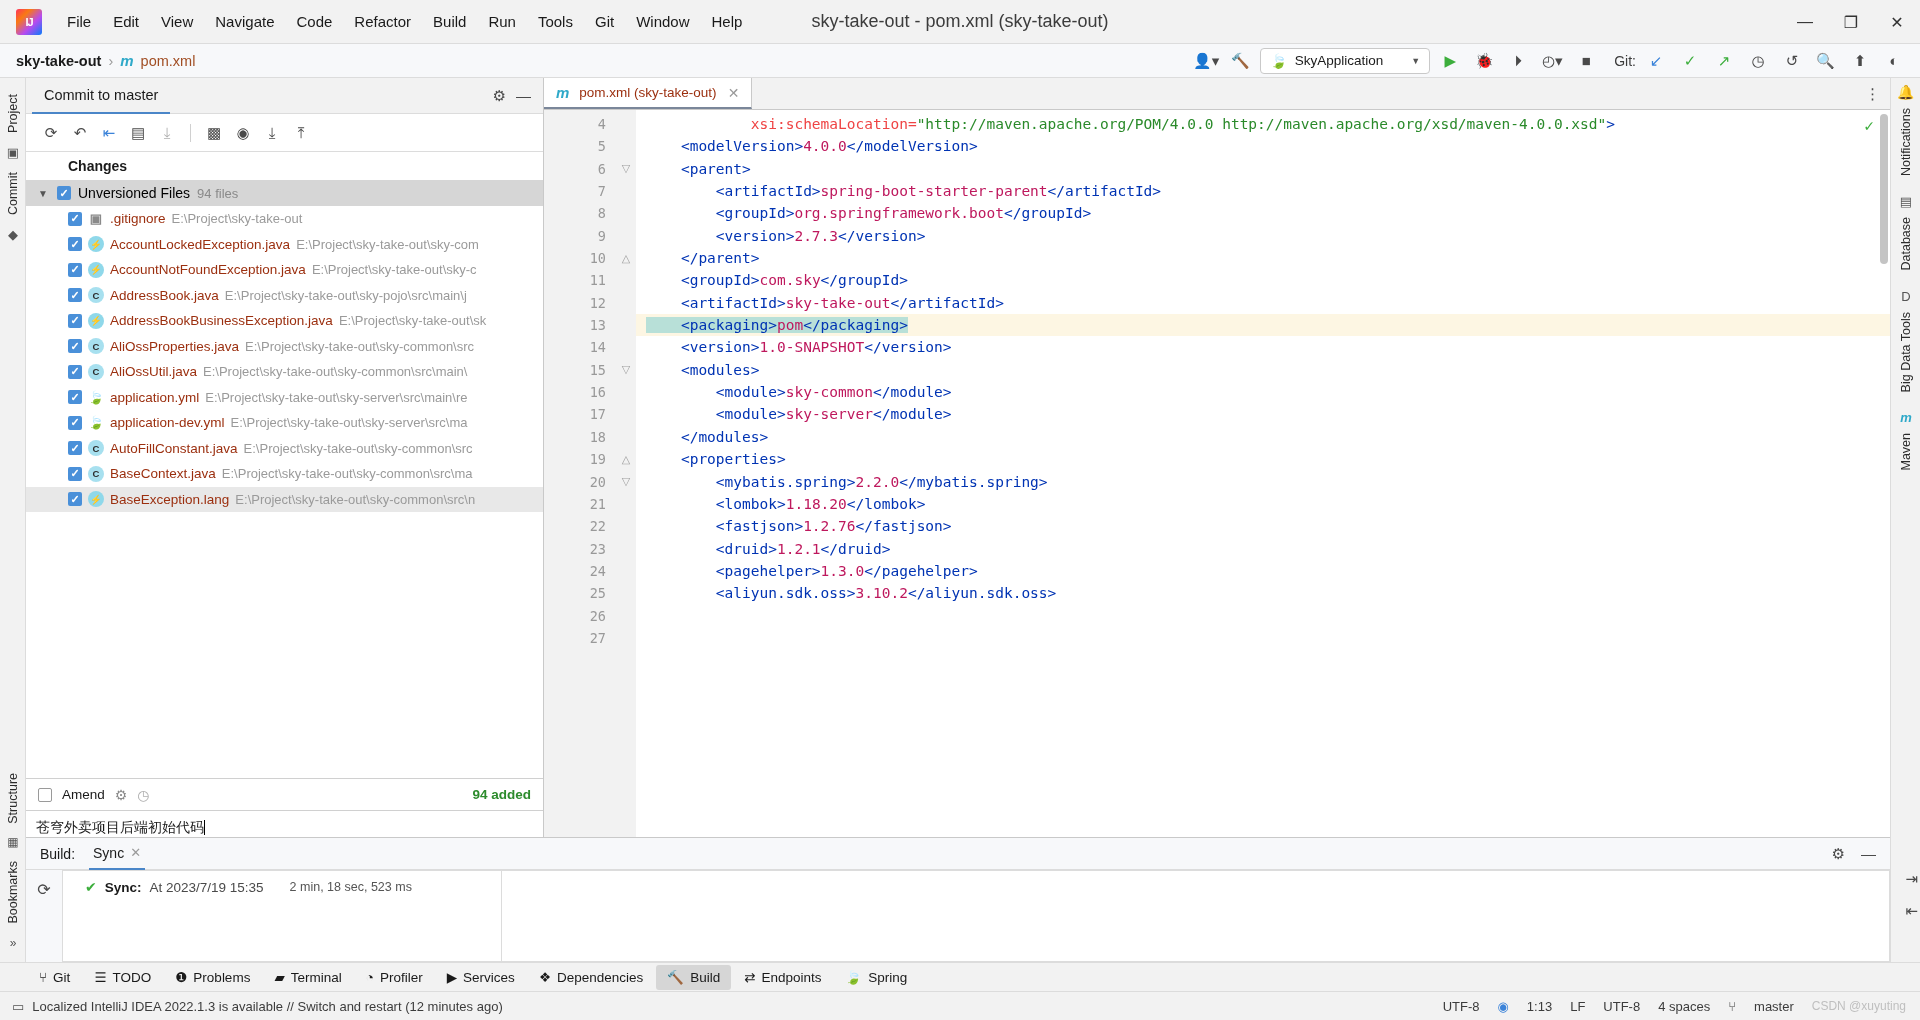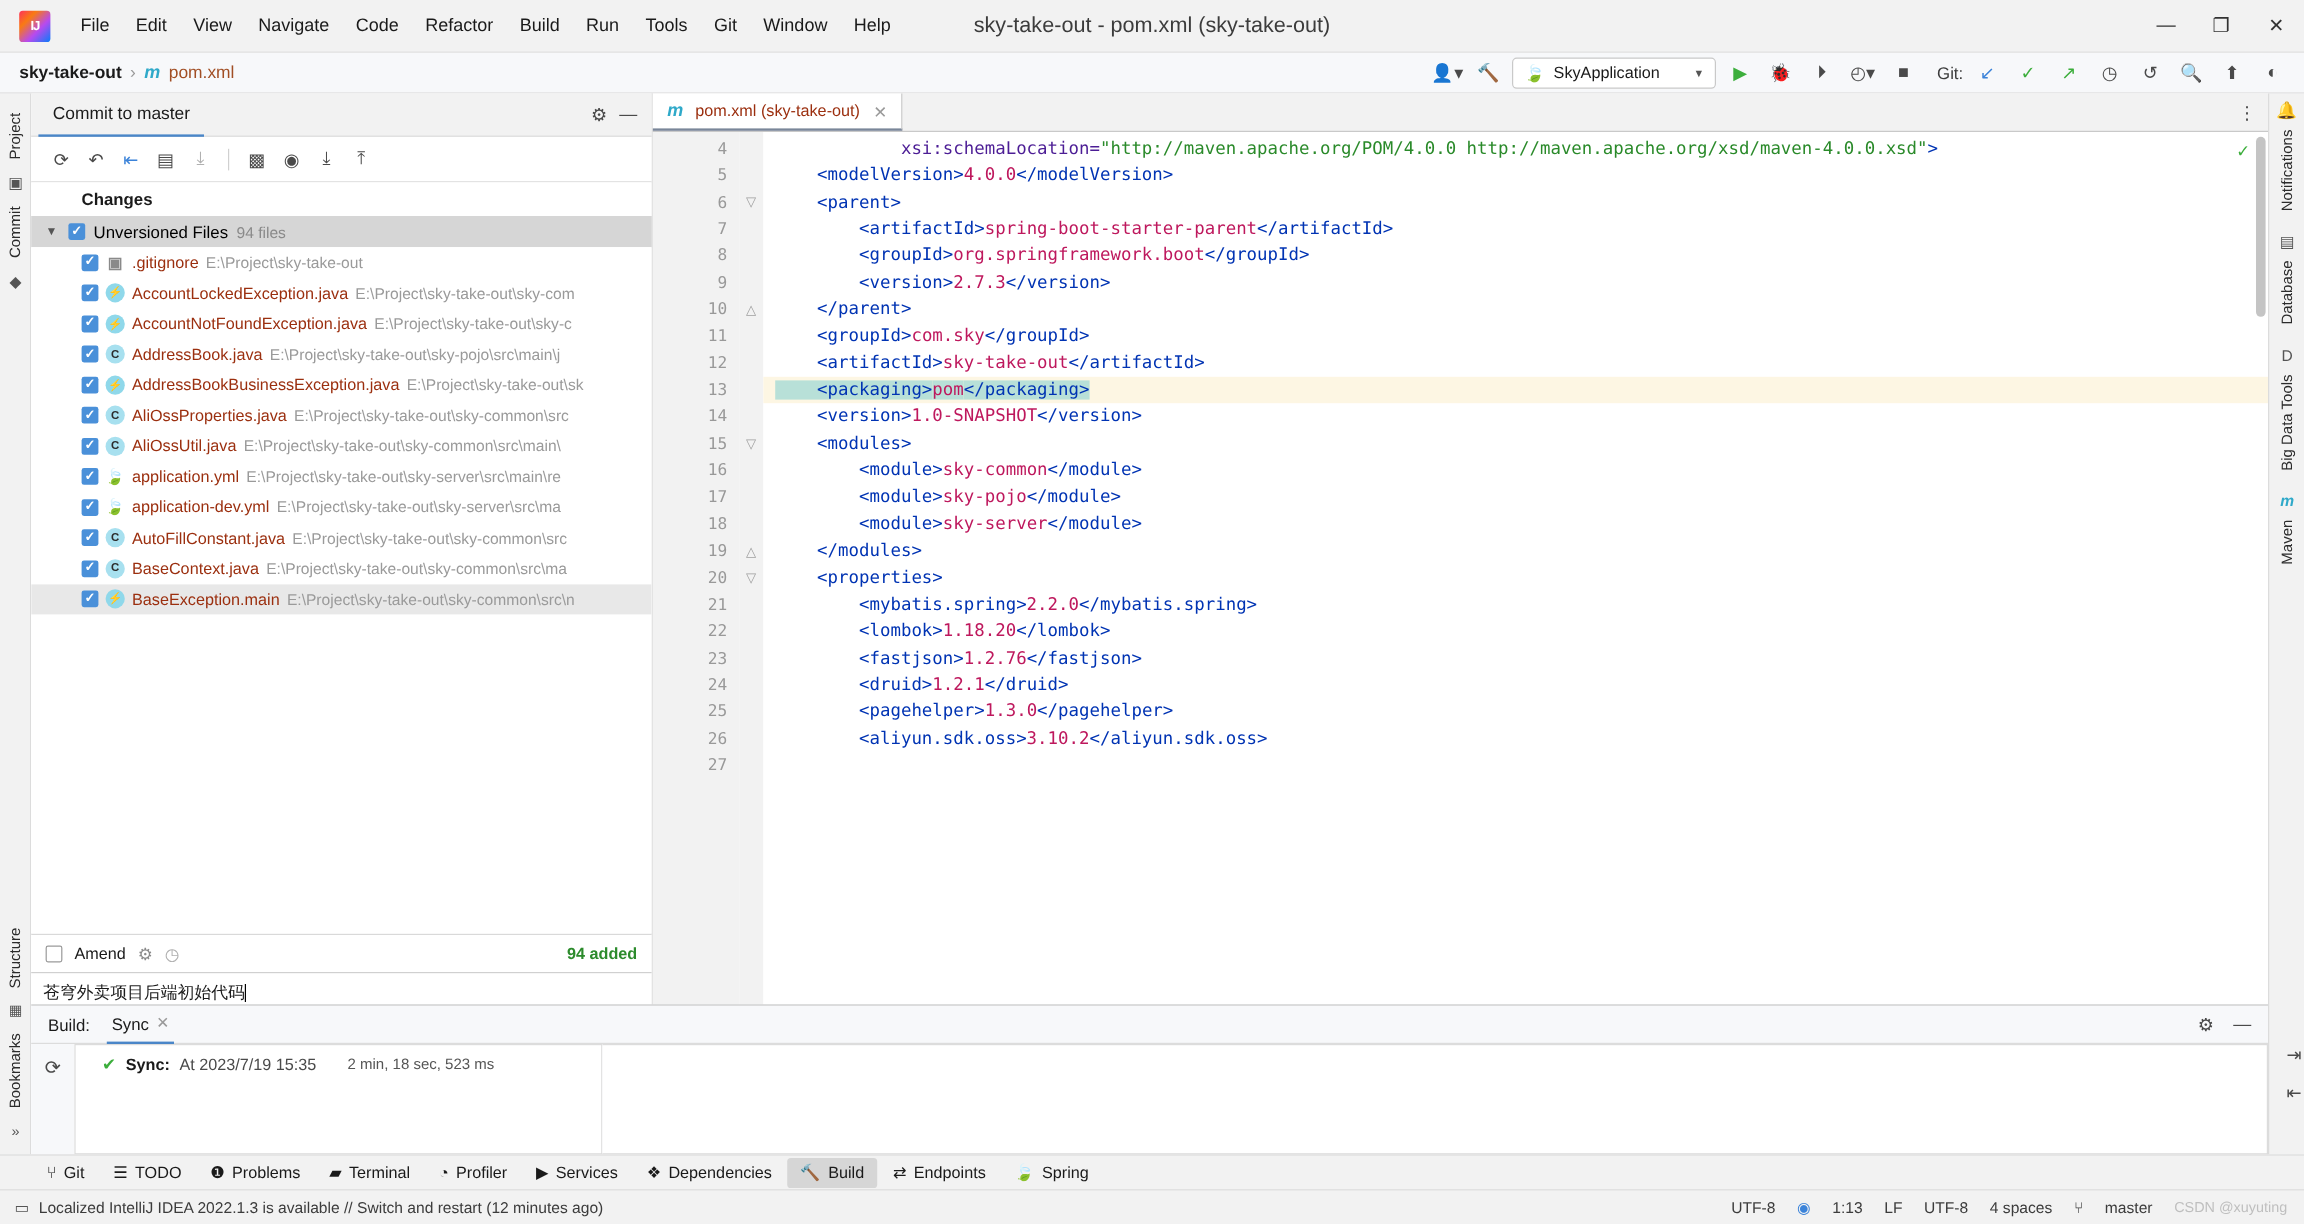--- a/index.html
+++ b/index.html
@@ -209,21 +209,21 @@
     color: #a0a0a0; font-size: 11px;
   }
   .code {
     flex: 1; padding-top: 3px; font-family: "DejaVu Sans Mono", monospace;
     font-size: 14.5px; position: relative; overflow: hidden;
   }
   .cl { height: 22.35px; line-height: 22.35px; white-space: pre; padding-left: 10px; }
   .cl.hl { background: #fdf6e3; }
   .tag { color: #0033b3; }
   .txt { color: #be185d; }
-  .attr { color: #4c1d95; }
+  .attr { color: #ef4444; }
   .str { color: #2a8a2a; }
   .sel-tok { background: #b8e0d8; }
   .code-scroll-v {
     position: absolute; right: 2px; top: 4px; width: 8px; height: 150px;
     background: #c4c4c4; border-radius: 4px;
   }
   .check-ok { position: absolute; right: 16px; top: 6px; color: #3cae3c; font-size: 16px; }
   .bcrumbs-editor {
     height: 26px; background: #f2f2f2; border-top: 1px solid #dcdcdc;
     display: flex; align-items: center; padding-left: 96px; gap: 6px;
@@ -469,21 +469,21 @@
       </div>
       <div class="file-row">
         <span class="cb"></span>
         <span class="ficon cls">C</span>
         <span class="fname">BaseContext.java</span>
         <span class="fpath">E:\Project\sky-take-out\sky-common\src\ma</span>
       </div>
       <div class="file-row sel">
         <span class="cb"></span>
         <span class="ficon exc">⚡</span>
-        <span class="fname">BaseException.main</span>
+        <span class="fname">BaseException.lang</span>
         <span class="fpath">E:\Project\sky-take-out\sky-common\src\n</span>
       </div>
     </div>
 
     <div class="amend-row">
       <span class="cb empty"></span>
       <span class="amend-label">Amend</span>
       <span style="color:#8a8a8a;font-size:14px;">⚙</span>
       <span style="color:#b0b0b0;font-size:14px;">◷</span>
       <span class="added-count">94 added</span>
@@ -573,21 +573,20 @@
         <div class="cl"><span class="tag">        &lt;artifactId&gt;</span><span class="txt">spring-boot-starter-parent</span><span class="tag">&lt;/artifactId&gt;</span></div>
         <div class="cl"><span class="tag">        &lt;groupId&gt;</span><span class="txt">org.springframework.boot</span><span class="tag">&lt;/groupId&gt;</span></div>
         <div class="cl"><span class="tag">        &lt;version&gt;</span><span class="txt">2.7.3</span><span class="tag">&lt;/version&gt;</span></div>
         <div class="cl"><span class="tag">    &lt;/parent&gt;</span></div>
         <div class="cl"><span class="tag">    &lt;groupId&gt;</span><span class="txt">com.sky</span><span class="tag">&lt;/groupId&gt;</span></div>
         <div class="cl"><span class="tag">    &lt;artifactId&gt;</span><span class="txt">sky-take-out</span><span class="tag">&lt;/artifactId&gt;</span></div>
         <div class="cl hl"><span class="tag sel-tok">    &lt;packaging&gt;</span><span class="txt sel-tok">pom</span><span class="tag sel-tok">&lt;/packaging&gt;</span></div>
         <div class="cl"><span class="tag">    &lt;version&gt;</span><span class="txt">1.0-SNAPSHOT</span><span class="tag">&lt;/version&gt;</span></div>
         <div class="cl"><span class="tag">    &lt;modules&gt;</span></div>
         <div class="cl"><span class="tag">        &lt;module&gt;</span><span class="txt">sky-common</span><span class="tag">&lt;/module&gt;</span></div>
-        <div class="cl"><span class="tag">        &lt;module&gt;</span><span class="txt">sky-pojo</span><span class="tag">&lt;/module&gt;</span></div>
         <div class="cl"><span class="tag">        &lt;module&gt;</span><span class="txt">sky-server</span><span class="tag">&lt;/module&gt;</span></div>
         <div class="cl"><span class="tag">    &lt;/modules&gt;</span></div>
         <div class="cl"><span class="tag">    &lt;properties&gt;</span></div>
         <div class="cl"><span class="tag">        &lt;mybatis.spring&gt;</span><span class="txt">2.2.0</span><span class="tag">&lt;/mybatis.spring&gt;</span></div>
         <div class="cl"><span class="tag">        &lt;lombok&gt;</span><span class="txt">1.18.20</span><span class="tag">&lt;/lombok&gt;</span></div>
         <div class="cl"><span class="tag">        &lt;fastjson&gt;</span><span class="txt">1.2.76</span><span class="tag">&lt;/fastjson&gt;</span></div>
         <div class="cl"><span class="tag">        &lt;druid&gt;</span><span class="txt">1.2.1</span><span class="tag">&lt;/druid&gt;</span></div>
         <div class="cl"><span class="tag">        &lt;pagehelper&gt;</span><span class="txt">1.3.0</span><span class="tag">&lt;/pagehelper&gt;</span></div>
         <div class="cl"><span class="tag">        &lt;aliyun.sdk.oss&gt;</span><span class="txt">3.10.2</span><span class="tag">&lt;/aliyun.sdk.oss&gt;</span></div>
         <div class="code-scroll-v"></div>

